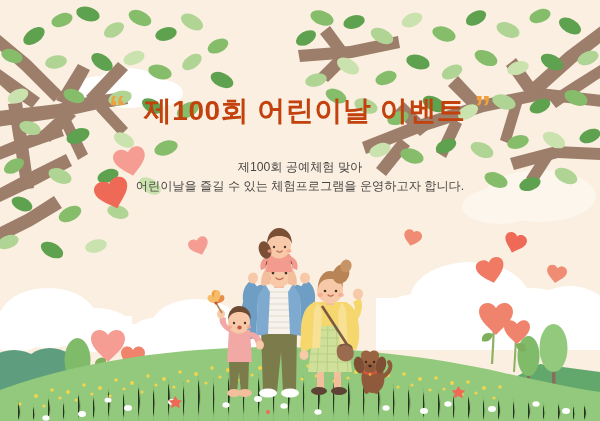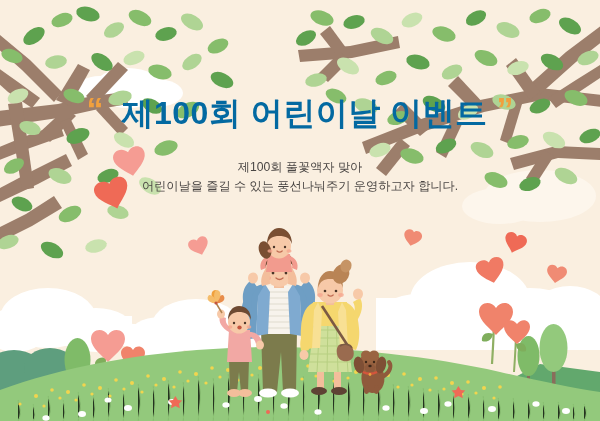--- a/index.html
+++ b/index.html
@@ -14,23 +14,23 @@
   svg.layer{display:block;}
 
   
   #title-block{
     position:absolute;left:0;top:96px;width:600px;
     text-align:center;
     z-index:40;
   }
   #title-text{
     display:inline-block;
-    font-size:32px;
+    font-size:28px;
     font-weight:bold;
-    color:#0369a1;
+    color:#c2410c;
     letter-spacing:0.5px;
     vertical-align:middle;
     line-height:1.1;
     margin-left:9px;
   }
   .quote{
     display:inline-block;
     font-size:34px;
     font-weight:bold;
     color:#F2A03D;
@@ -217,22 +217,22 @@
       <path d="M200 240 c-3-4-10-3-10 3 0 5 7 9 10 12 3-3 10-7 10-12 0-6-7-7-10-3z" fill="#F59C93" transform="rotate(-20 200 249)"></path>
       <path d="M412 232 c-2-4-9-2-9 3 0 5 6 8 9 11 3-3 9-6 9-11 0-5-7-7-9-3z" fill="#F08B74" transform="rotate(14 412 240)"></path>
     </g>
   </svg>
 
   <div id="title-block">
     <span class="quote open">“</span><span id="title-text">제100회 어린이날 이벤트</span><span class="quote close">”</span>
   </div>
 
   <div id="body-block">
-    <p>제100회 풀꽃액자 맞아</p>
-    <p>어린이날을 즐길 수 있는 풍선나눠주기 운영하고자 합니다.</p>
+    <p>제100회 공예체험 맞아</p>
+    <p>어린이날을 즐길 수 있는 체험프로그램을 운영하고자 합니다.</p>
   </div>
 
   <svg class="layer" viewBox="0 0 600 421" style="z-index:50" xmlns="http://www.w3.org/2000/svg">
 
     <g fill="#5E9E7E">
       <ellipse cx="14" cy="372" rx="30" ry="22"></ellipse>
       <ellipse cx="50" cy="368" rx="26" ry="20"></ellipse>
     </g>
 
     <path d="M498 386 L540 364 L600 372 L600 421 L498 421 Z" fill="#62A86D"></path>

